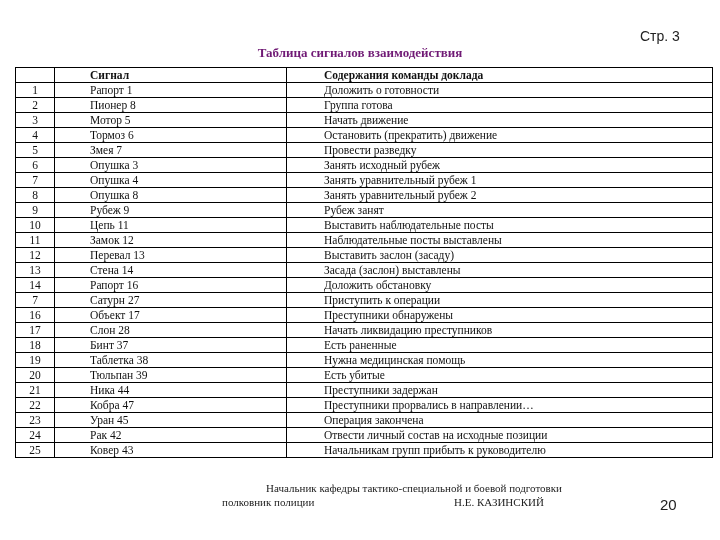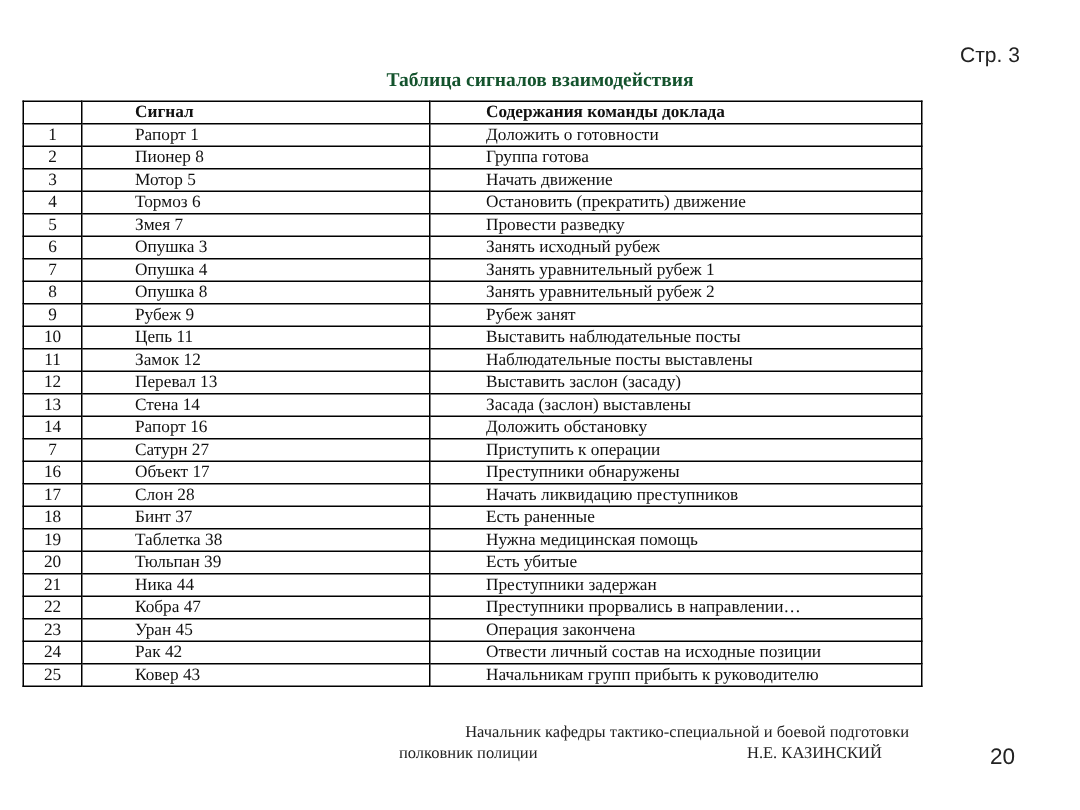--- a/index.html
+++ b/index.html
@@ -3,40 +3,40 @@
 <meta charset="utf-8">
 <style>
   html, body { margin:0; padding:0; background:#ffffff; }
   body { width:720px; height:540px; position:relative; overflow:hidden; }
   .page-num {
     position:absolute; left:640px; top:28px;
     font-family:"Liberation Sans", sans-serif; font-size:14px; color:#222;
   }
   .title {
     position:absolute; left:0; width:720px; top:45px; text-align:center;
-    font-family:"Liberation Serif", serif; font-size:13px; font-weight:bold; color:#14532d;
+    font-family:"Liberation Serif", serif; font-size:13px; font-weight:bold; color:#701a75;
   }
   table.signals {
-    position:absolute; left:15px; top:67px; width:600px;
+    position:absolute; left:15px; top:67px; width:698px;
     border-collapse:collapse;
     font-family:"Liberation Serif", serif; font-size:11.5px; color:#111;
   }
   table.signals td, table.signals th {
     border:1.5px solid #000; height:14px; padding:0 0 0 6px; line-height:13px;
     white-space:nowrap; font-weight:normal; text-align:left;
   }
   table.signals th { font-weight:bold; }
   table.signals td.num, table.signals th.num { text-align:center; padding:0; width:38px; }
   table.signals td.sig, table.signals th.sig { width:196px; padding-left:35px; }
   table.signals td.cmd, table.signals th.cmd { padding-left:37px; }
   .footer {
     position:absolute; left:222px; top:481px;
     font-family:"Liberation Serif", serif; font-size:11px; color:#222; line-height:14px;text-align:right;
   }
-  .footer .row2 { position:relative; width:340px; height:14px;margin-left:44px; }
+  .footer .row2 { position:relative; width:340px; height:14px; }
   .footer .rank { position:absolute; left:0; top:0; }
   .footer .name { position:absolute; left:232px; top:0; }
   .slide-num {
     position:absolute; left:660px; top:496px;
     font-family:"Liberation Sans", sans-serif; font-size:15px; color:#222;
   }
 </style>
 </head>
 <body>
 

